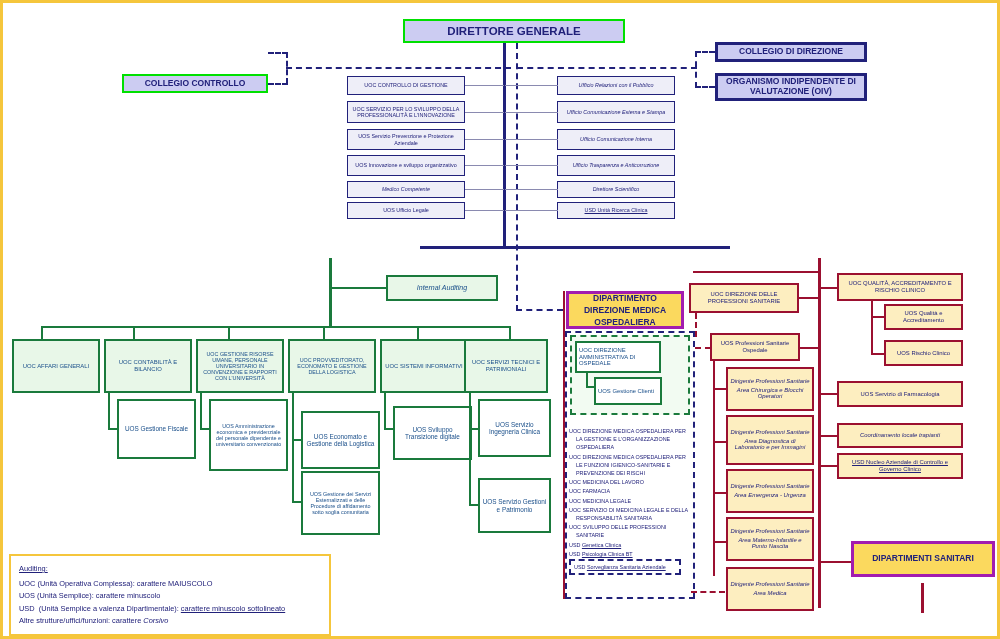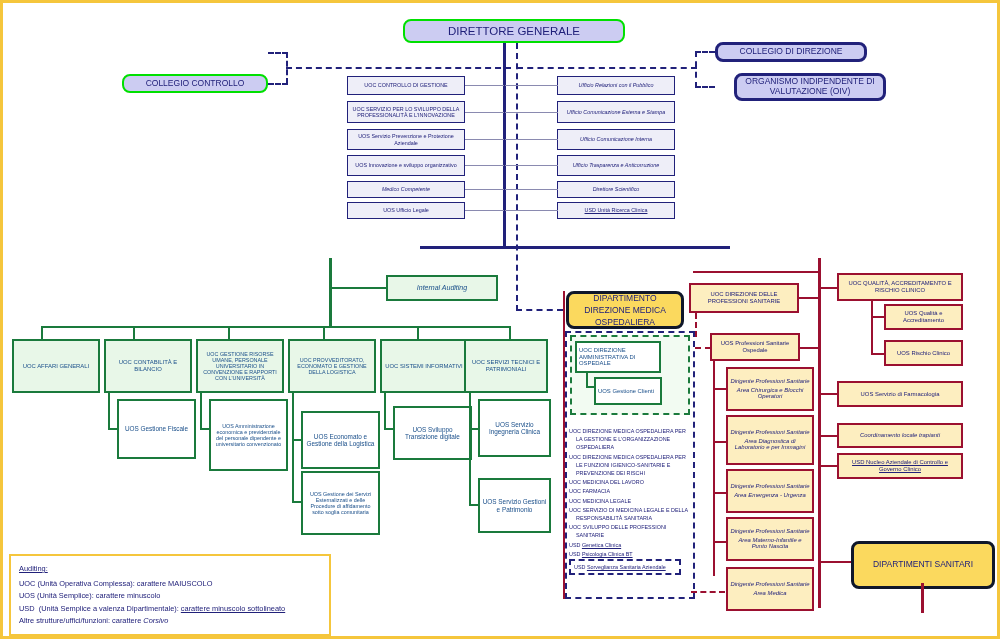--- a/index.html
+++ b/index.html
@@ -18,30 +18,30 @@
   .lav-g{border:2px solid #00e000;}                    
   .lav-n{border:3px solid #21217a;}                    
   .lav-thin{background:#eeeef8;border:1px solid #21217a;color:#21217a;}
 
   .mint{background:#e8f7e8;border:2px solid #1a7a3c;color:#1a4f8a;}
   .mintd{background:#d8f2dc;border:2px solid #00c000;color:#1a1ab0;}
   .white-g{background:#ffffff;border:2px solid #1a7a3c;color:#1a4f8a;}
 
   .peach{background:#fbe0b8;border:2px solid #9b1030;color:#21217a;}
   .cream{background:#fdeec0;border:2px solid #9b1030;color:#21217a;}
-  .gold{background:#fbd95e;border:3px solid #0f172a;color:#21217a;}
+  .gold{background:#fbd95e;border:3px solid #a21caf;color:#21217a;}
 
   .t8{font-size:8.5px;}
   .t7{font-size:7px;}
   .t65{font-size:6.4px;}
   .t6{font-size:5.9px;}
   .t55{font-size:5.4px;}
   .t10{font-size:10.5px;}
   .t11{font-size:11.5px;}
-  .bold{font-weight:normal;border-radius:8px;}
+  .bold{font-weight:bold;}
   .ital{font-style:italic;}
   .udl{text-decoration:underline;}
   .pad{padding:1px 2px;}
 
   
   .navy{background:#21217a;}
   .green{background:#1a7a3c;}
   .darkred{background:#9b1030;}
   .grey{background:#8a8ab0;}
 
@@ -65,21 +65,21 @@
     <span>DIRETTORE GENERALE</span>
   </div>
 
   <div class="box lav lav-g t8 bold" style="left:119px;top:71px;width:146px;height:19px;">
     <span>COLLEGIO CONTROLLO</span>
   </div>
 
   <div class="box lav lav-n t8 bold" style="left:712px;top:39px;width:152px;height:20px;">
     <span>COLLEGIO DI DIREZIONE</span>
   </div>
-  <div class="box lav lav-n t8 bold pad" style="left:731px;top:70px;width:152px;height:28px;">
+  <div class="box lav lav-n t8 bold pad" style="left:712px;top:70px;width:152px;height:28px;">
     <span>ORGANISMO INDIPENDENTE DI VALUTAZIONE (OIV)</span>
   </div>
 
   <div class="ln" style="left:265px;top:49px;width:20px;height:2px;border-top:2px dashed #21217a;"></div>
   <div class="ln" style="left:265px;top:80px;width:20px;height:2px;border-top:2px dashed #21217a;"></div>
   <div class="ln" style="left:283px;top:49px;width:2px;height:32px;border-left:2px dashed #21217a;"></div>
   <div class="ln" style="left:283px;top:64px;width:225px;height:2px;border-top:2px dashed #21217a;"></div>
 
   <div class="ln" style="left:692px;top:48px;width:20px;height:2px;border-top:2px dashed #21217a;"></div>
   <div class="ln" style="left:692px;top:83px;width:20px;height:2px;border-top:2px dashed #21217a;"></div>
@@ -327,21 +327,21 @@
   <div class="ln darkred" style="left:818px;top:432px;width:16px;height:2px;"></div>
   <div class="box cream t6 pad ital" style="left:834px;top:420px;width:126px;height:25px;">
     <span>Coordinamento locale trapianti</span>
   </div>
 
   <div class="ln darkred" style="left:818px;top:462px;width:16px;height:2px;"></div>
   <div class="box cream t6 pad udl" style="left:834px;top:450px;width:126px;height:26px;">
     <span>USD Nucleo Aziendale di Controllo e Governo Clinico</span>
   </div>
 
-  <div class="box gold t8 bold" style="left:848px;top:538px;width:144px;height:48px;">
+  <div class="box gold t8 bold" style="left:848px;top:538px;width:144px;height:36px;">
     <span>DIPARTIMENTI SANITARI</span>
   </div>
   <div class="ln darkred" style="left:818px;top:558px;width:30px;height:2px;"></div>
   <div class="ln darkred" style="left:918px;top:580px;width:3px;height:30px;"></div>
 
   <div id="legend">
     <div class="ttl">Auditing:</div>
     <div>UOC (Unità Operativa Complessa): carattere MAIUSCOLO</div>
     <div>UOS  (Unità Semplice): carattere minuscolo</div>
     <div>USD&nbsp; (Unità Semplice a valenza Dipartimentale): <span class="udl">carattere minuscolo sottolineato</span></div>

